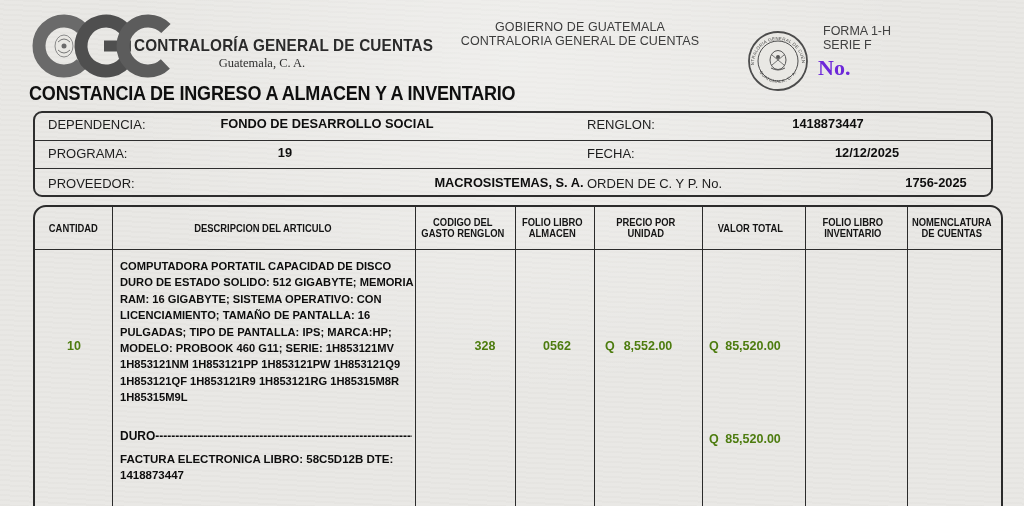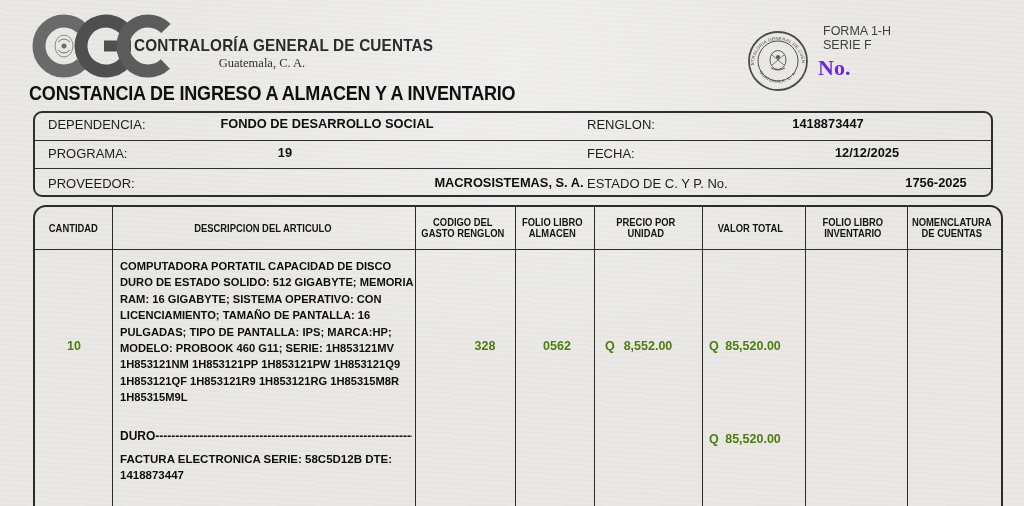--- a/index.html
+++ b/index.html
@@ -76,20 +76,24 @@
       <circle cx="116" cy="34" r="25" stroke="#5c5c5c" stroke-width="13" stroke-dasharray="117 40.1" transform="rotate(46 116 34)"></circle>
     </g>
     <ellipse cx="32" cy="34" rx="9" ry="11" fill="#e8e7e3" stroke="#8a8a8a" stroke-width="1"></ellipse>
     <path d="M 26,30 Q 32,24 38,30 M 26,38 Q 32,44 38,38" stroke="#777" stroke-width="1" fill="none"></path>
     <circle cx="32" cy="34" r="2.5" fill="#6a6a6a"></circle>
   </svg>
 
   <div class="abs org-name">CONTRALORÍA GENERAL DE CUENTAS</div>
   <div class="abs org-loc">Guatemala, C. A.</div>
 
+  <div class="abs gov">
+    <div>GOBIERNO DE GUATEMALA</div>
+    <div>CONTRALORIA GENERAL DE CUENTAS</div>
+  </div>
 
   <svg class="abs" style="left:747px;top:30px" width="62" height="62" viewBox="0 0 62 62">
     <circle cx="31" cy="31" r="29" fill="#e9e8e4" stroke="#4c4c4c" stroke-width="1.8"></circle>
     <circle cx="31" cy="31" r="20" fill="none" stroke="#4c4c4c" stroke-width="1"></circle>
     <defs>
       <path id="sealTopArc" d="M 7,34 A 24,24 0 1 1 55,34"></path>
       <path id="sealBotArc" d="M 10,36 A 21.5,21.5 0 0 0 52,36"></path>
     </defs>
     <text font-size="4.4" fill="#3f3f3f" letter-spacing="0.3" font-family="Liberation Sans, sans-serif">
       <textPath href="#sealTopArc" startOffset="50%" text-anchor="middle">CONTRALORIA GENERAL DE CUENTAS</textPath>
@@ -120,21 +124,21 @@
   <div class="abs flabel" style="left:587px;top:117px">RENGLON:</div>
   <div class="abs fvalue" style="left:828px;top:116px">1418873447</div>
 
   <div class="abs flabel" style="left:48px;top:146px">PROGRAMA:</div>
   <div class="abs fvalue" style="left:285px;top:145px">19</div>
   <div class="abs flabel" style="left:587px;top:146px">FECHA:</div>
   <div class="abs fvalue" style="left:867px;top:145px">12/12/2025</div>
 
   <div class="abs flabel" style="left:48px;top:176px">PROVEEDOR:</div>
   <div class="abs fvalue" style="left:509px;top:175px">MACROSISTEMAS, S. A.</div>
-  <div class="abs flabel" style="left:587px;top:176px">ESTADO DE C. Y P. No.</div>
+  <div class="abs flabel" style="left:587px;top:176px">ORDEN DE C. Y P. No.</div>
   <div class="abs fvalue" style="left:936px;top:175px">1756-2025</div>
 
   <div class="abs items-table">
 
     <div class="thead">
       <div class="th" style="width:77px">
           <div>CANTIDAD</div>
           <div></div>
         </div>
       <div class="th" style="width:303px">
@@ -195,17 +199,17 @@
     <div class="abs cell" style="left:570px;top:132px">Q</div>
     <div class="abs cell amt" style="left:563px;top:132px">8,552.00</div>
 
     <div class="abs cell" style="left:674px;top:132px">Q</div>
     <div class="abs cell amt" style="left:668px;top:132px">85,520.00</div>
 
     <div class="abs total-line"><span>DURO</span><span>------------------------------------------------------------------</span></div>
     <div class="abs cell" style="left:674px;top:225px">Q</div>
     <div class="abs cell amt" style="left:668px;top:225px">85,520.00</div>
 
-    <div class="abs fact">FACTURA ELECTRONICA SERIE: 58C5D12B DTE:</div>
+    <div class="abs fact">FACTURA ELECTRONICA LIBRO: 58C5D12B DTE:</div>
     <div class="abs fact fact2">1418873447</div>
   </div>
 
 </div>
 
 </body></html>

